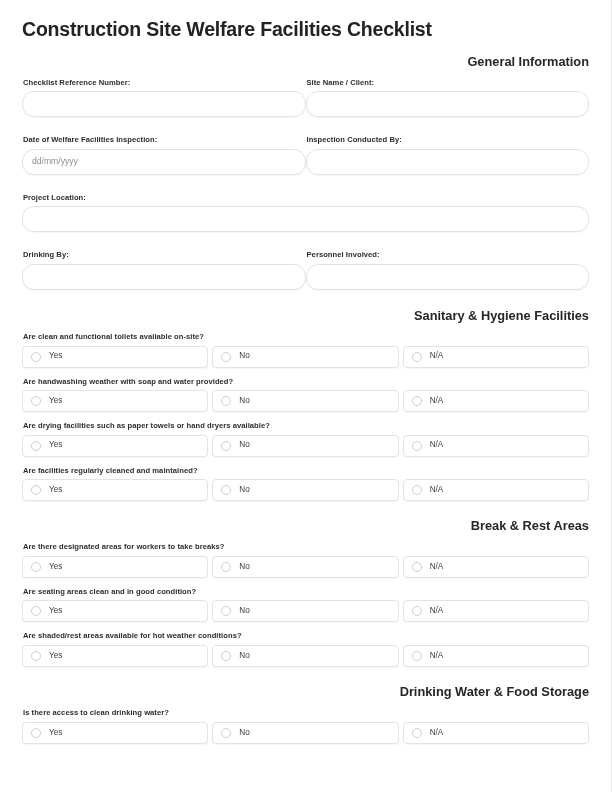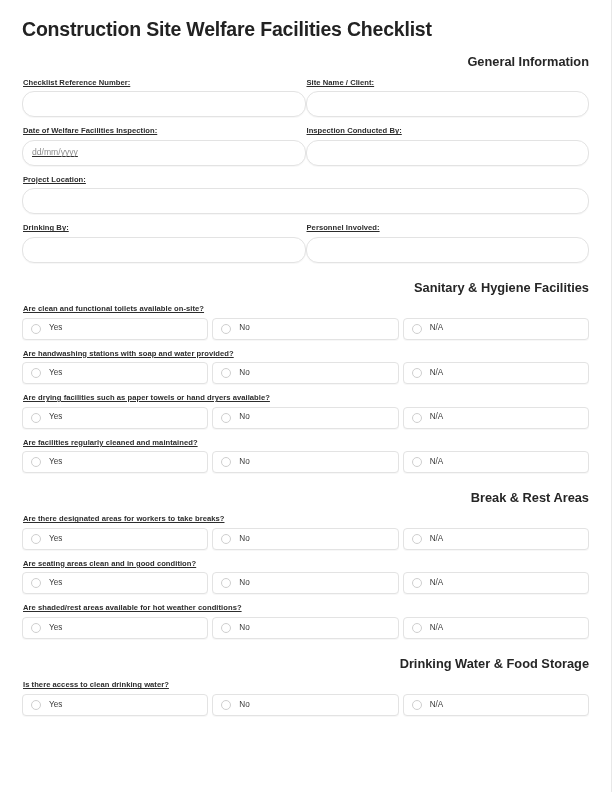--- a/index.html
+++ b/index.html
@@ -40,22 +40,21 @@
     text-align: right;
   }
   .section + .section {
     margin-top: 17px;
   }
   .section-gi .section-title { margin-bottom: 8px; }
 
   
   .row {
     display: flex;
-    margin-bottom: 9px;
-    text-decoration: underline;
+    margin-bottom: 18px;
   }
   .field {
     flex: 1 1 0;
     min-width: 0;
   }
   .field.full { flex: 1 1 100%; }
   .field-label {
     display: block;
     font-size: 7.6px;
     font-weight: bold;
@@ -92,21 +91,20 @@
   }
   .question:last-child { margin-bottom: 0; }
   .question-label {
     display: block;
     font-size: 7.6px;
     font-weight: bold;
     color: #2d2d2d;
     letter-spacing: 0.05px;
     margin: 0 0 4px 1px;
     line-height: 1.25;
-    text-decoration: underline;
   }
   .options {
     display: flex;
     gap: 4px;
   }
   .option {
     flex: 1 1 0;
     height: 22px;
     border: 1px solid #e3e3e3;
     border-radius: 4px;
@@ -213,21 +211,21 @@
           <span class="option-label">No</span>
         </div>
         <div class="option">
           <span class="radio"></span>
           <span class="option-label">N/A</span>
         </div>
       </div>
     </div>
 
     <div class="question">
-      <span class="question-label">Are handwashing stations with soap and water provided?</span>
+      <span class="question-label">Are handwashing weather with soap and water provided?</span>
       <div class="options">
         <div class="option">
           <span class="radio"></span>
           <span class="option-label">Yes</span>
         </div>
         <div class="option">
           <span class="radio"></span>
           <span class="option-label">No</span>
         </div>
         <div class="option">

